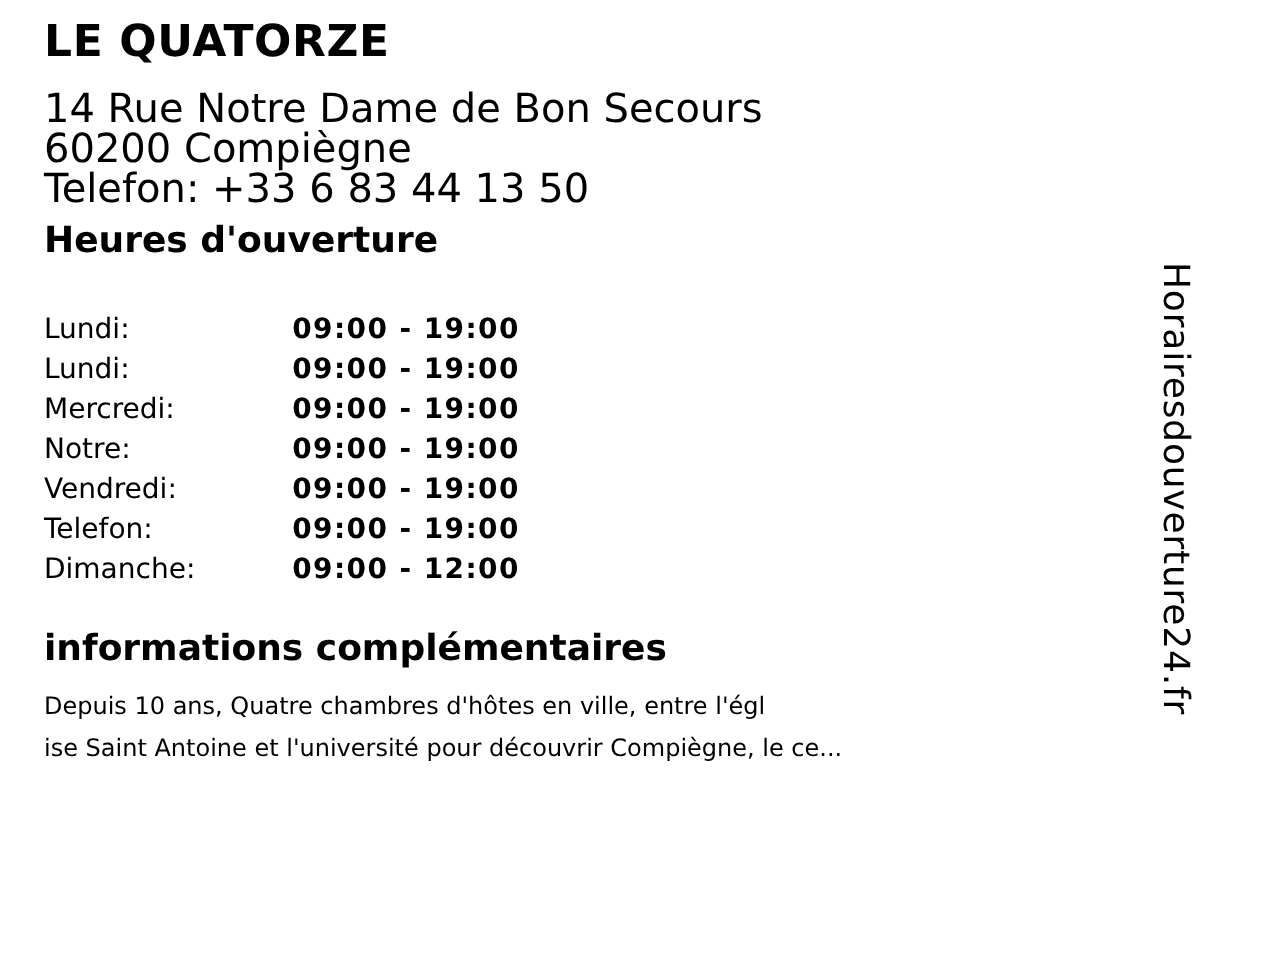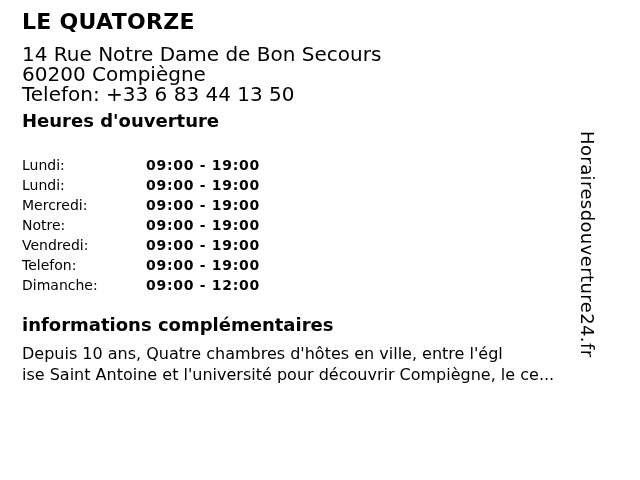--- a/index.html
+++ b/index.html
@@ -44,21 +44,21 @@
   .hours-table {
     margin-top: 23px;
     font-size: 14px;
     line-height: 20px;
   }
   .hours-row { display: flex; }
   .hours-day  { width: 118px; }
   .hours-time { width: 126px; text-align: center; letter-spacing: 0.7px; white-space: nowrap; font-weight: bold; }
   .info-text {
     margin-top: 7px;
-    font-size: 16px;
+    font-size: 12px;
     line-height: 21px;
   }
   .info-line { white-space: nowrap; }
   .watermark {
     position: absolute;
     top: 131px;
     right: 11px;
     writing-mode: vertical-rl;
     text-orientation: mixed;
     font-size: 18px;

